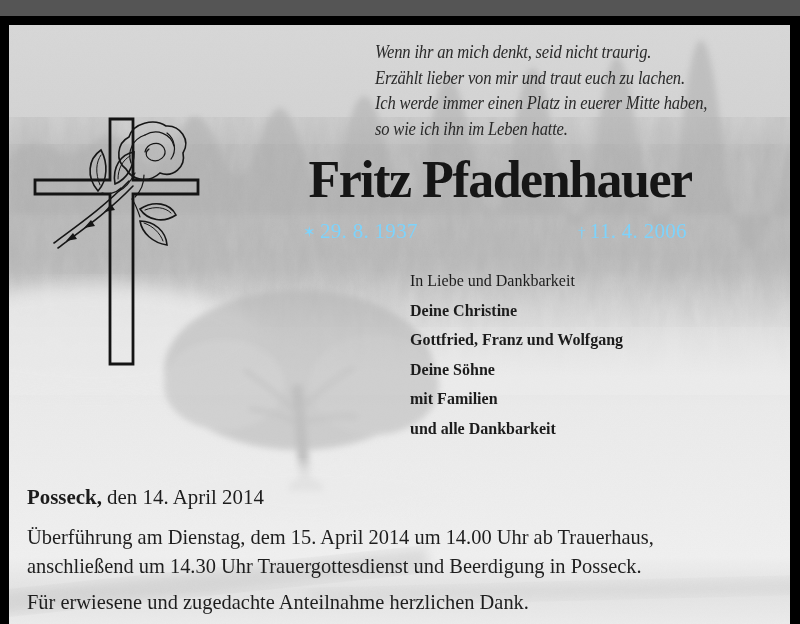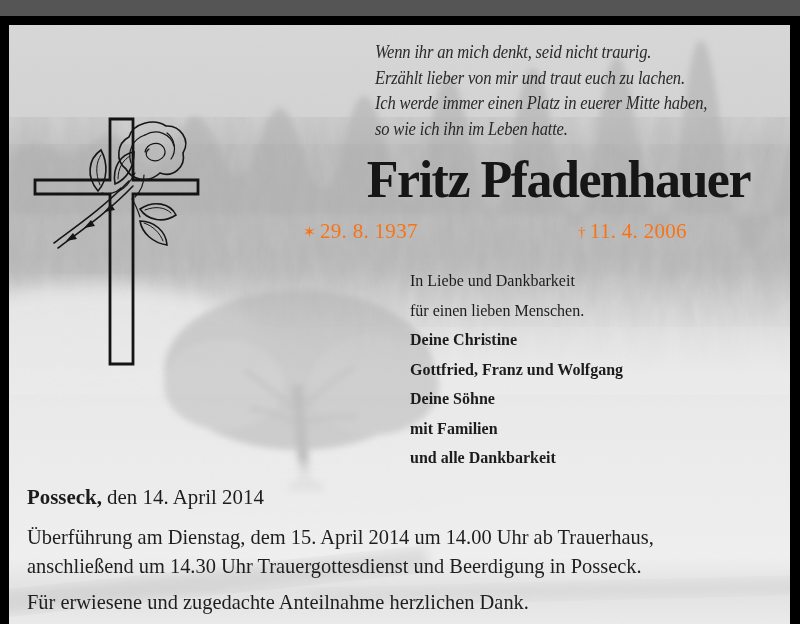--- a/index.html
+++ b/index.html
@@ -5,23 +5,23 @@
   html,body{margin:0;padding:0;background:#555;}
   .stage{width:800px;height:624px;position:relative;margin:16px auto;background:#000;
          font-family:Liberation Serif, serif;overflow:hidden;}
   
   .photo{position:absolute;left:9px;top:9px;right:10px;bottom:11px;overflow:hidden;background:#d8d8d8;}
   .photo svg{display:block;width:100%;height:100%;}
   
   .layer{position:absolute;z-index:3;color:#1e1e1e;}
   .verse{left:375px;top:24px;font-style:italic;font-size:18px;line-height:25.5px;
          color:#2a2a2a;letter-spacing:-0.2px;transform:scaleX(.92);transform-origin:0 0;white-space:nowrap;}
-  .name{left:250px;top:134px;width:500px;text-align:right;font-size:52px;font-weight:700;
+  .name{left:250px;top:134px;width:500px;text-align:center;font-size:52px;font-weight:700;
         letter-spacing:-1.5px;color:#161616;white-space:nowrap;}
-  .date{font-size:21px;letter-spacing:.3px;white-space:nowrap;color:#f97316;}
+  .date{font-size:21px;letter-spacing:.3px;white-space:nowrap;color:#7dd3fc;}
   .birth{left:303px;top:203px;}
   .death{left:578px;top:203px;}
   .sym{display:inline-block;font-size:.72em;transform:translateY(-1px);margin-right:4px;}
   .family{left:410px;top:250px;font-size:16px;line-height:29.5px;white-space:nowrap;color:#1c1c1c;}
   .family .b{font-weight:700;}
   .cond{transform:scaleX(.95);transform-origin:0 0;white-space:nowrap;}
   .posseck{left:27px;top:468px;font-size:22px;color:#1c1c1c;}
   .posseck .b{font-weight:700;}
   .notice{left:27px;top:507px;font-size:21.5px;line-height:28.5px;color:#1e1e1e;}
   .thanks{left:27px;top:574px;font-size:21.5px;color:#1e1e1e;}
@@ -148,21 +148,20 @@
 
   <div class="layer date birth">
     <span class="sym">✶</span><span>29. 8. 1937</span>
   </div>
   <div class="layer date death">
     <span class="sym">†</span><span>11. 4. 2006</span>
   </div>
 
   <div class="layer family">
     <div>In Liebe und Dankbarkeit</div>
-    <div>für einen lieben Menschen.</div>
     <div class="b">Deine Christine</div>
     <div class="b">Gottfried, Franz und Wolfgang</div>
     <div class="b">Deine Söhne</div>
     <div class="b">mit Familien</div>
     <div class="b">und alle Dankbarkeit</div>
   </div>
 
   <div class="layer posseck cond">
     <span class="b">Posseck,</span><span> den 14. April 2014</span>
   </div>

